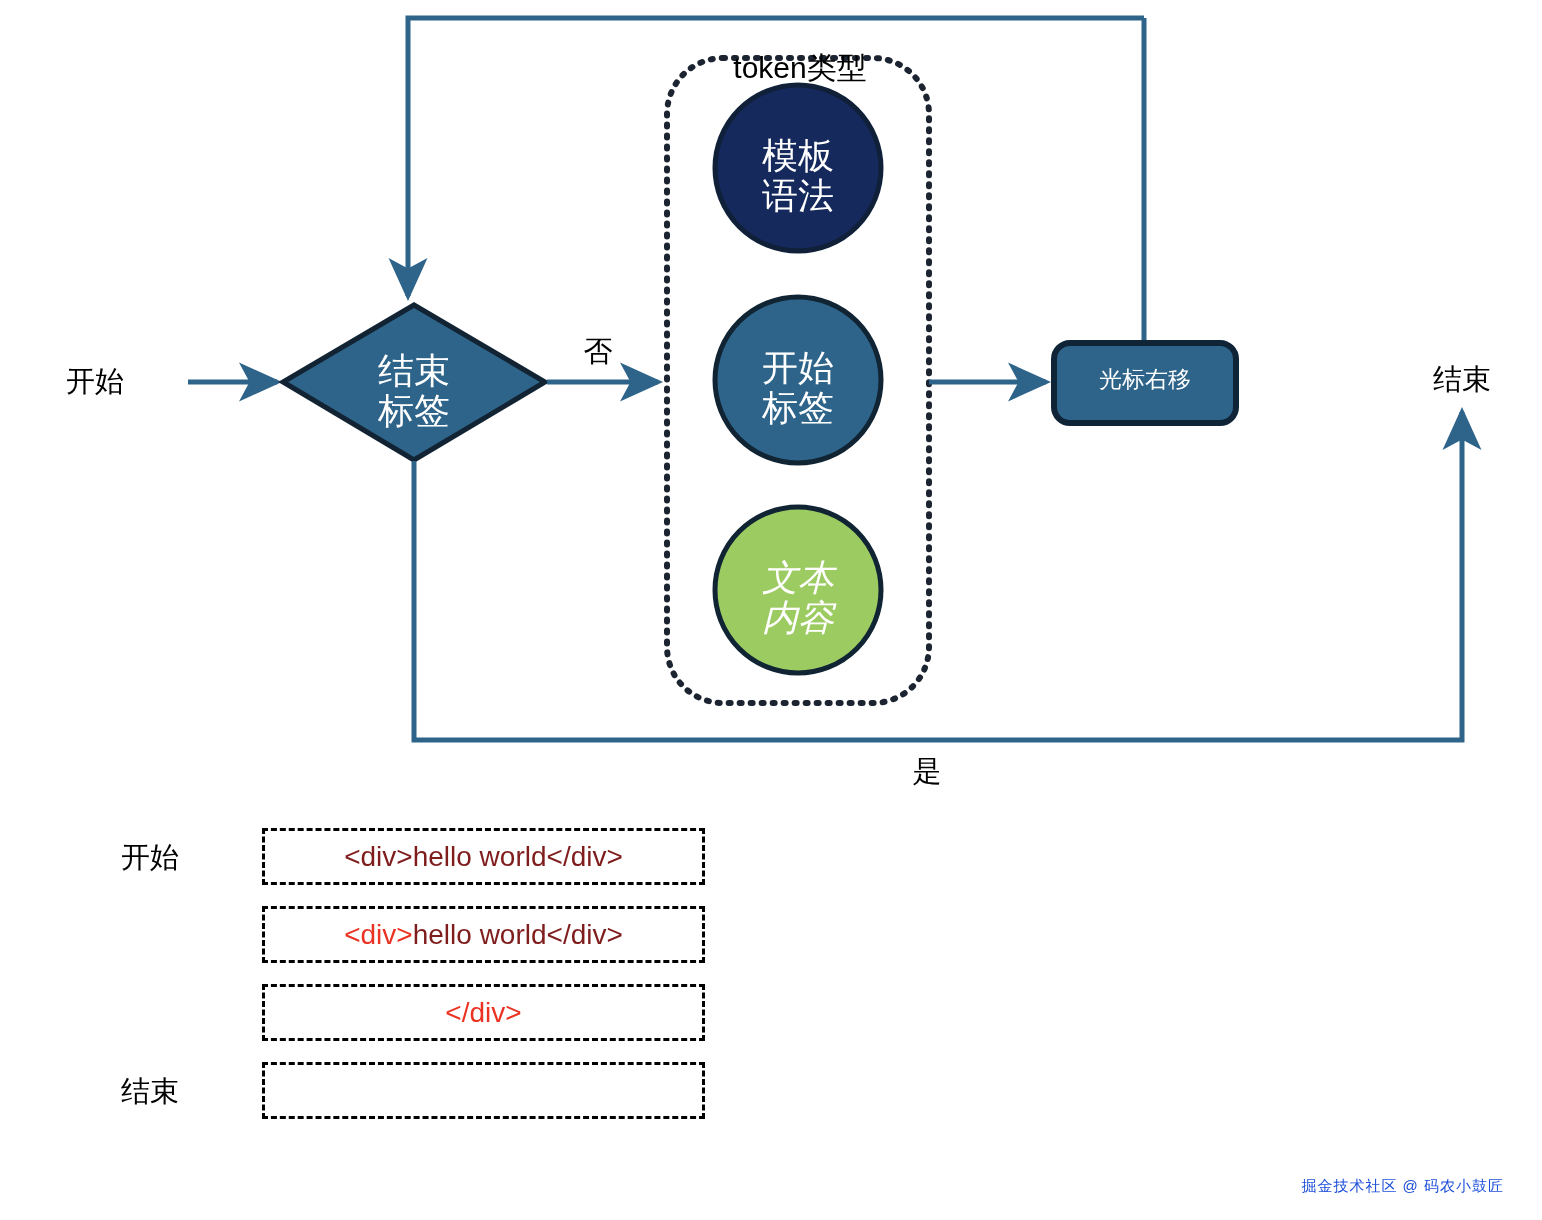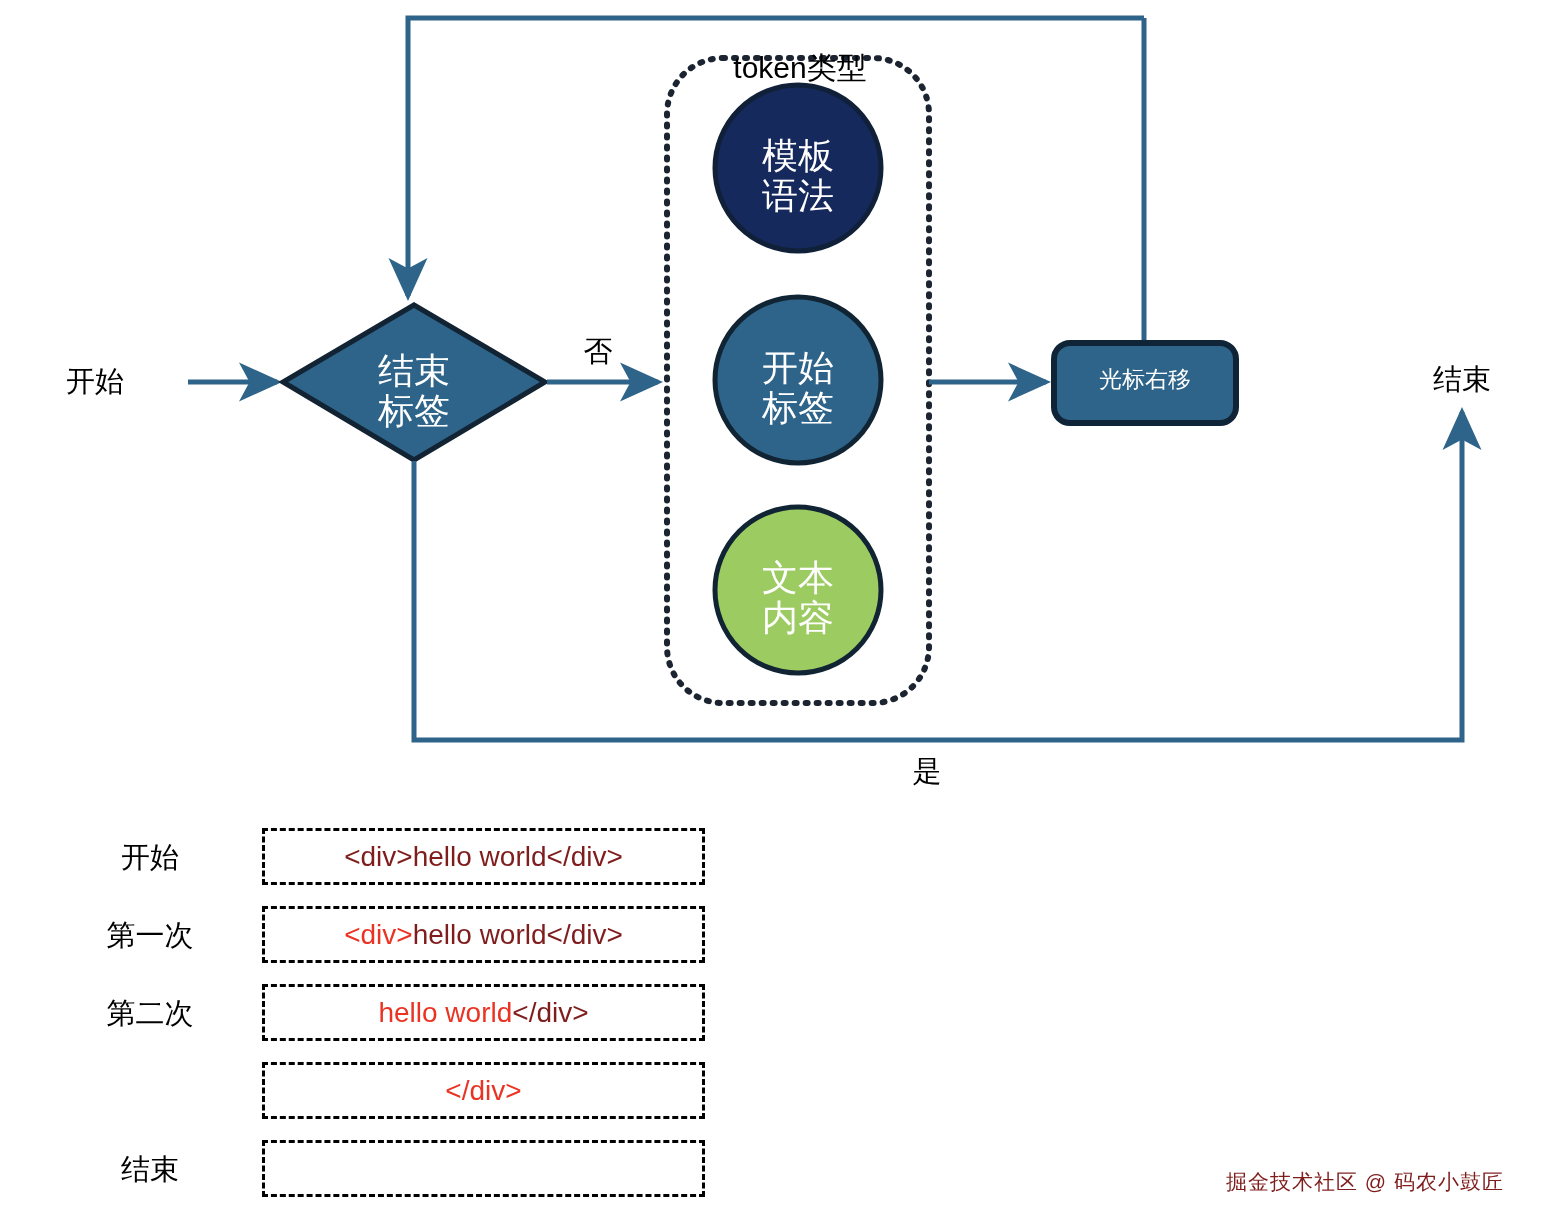--- a/index.html
+++ b/index.html
@@ -82,22 +82,22 @@
     white-space: pre;
     letter-spacing: 0px;
   }
   .seg-red { color: #ea3323; margin-top: 26px; }
   .seg-black { color: #7f1d1d; }
 
   #watermark {
     position: absolute;
     right: 38px;
     bottom: 24px;
-    font-size: 21px;
-    color: #7f1d1d;
+    font-size: 15px;
+    color: #1d4ed8;
     white-space: pre;
     letter-spacing: 1px;
     margin-top: 8px;
   }
 </style>
 </head>
 <body>
 
 <svg id="flow-svg" viewBox="0 0 1542 820">
   <defs>
@@ -140,42 +140,35 @@
 
 <div class="node-label" style="left:344px; top:351px; width:140px;">结束
 标签</div>
 
 <div class="node-label" style="left:728px; top:136px; width:140px;">模板
 语法</div>
 
 <div class="node-label" style="left:728px; top:348px; width:140px;">开始
 标签</div>
 
-<div class="node-label" style="left:728px; top:558px; width:140px;">文本
+<div class="node-label" style="left:728px; top:558px; width:140px;font-style:italic;">文本
 内容</div>
 
 <div class="node-label" style="left:1055px; top:367px; width:180px; font-size:23px;">光标右移</div>
 
 <div id="trace-table">
     <div class="trace-row">
       <div class="trace-row-label">开始</div>
       <div class="trace-row-box">
         <div class="trace-text"><span class="seg-black">&lt;div&gt;hello world&lt;/div&gt;</span></div>
       </div>
     </div>
     <div class="trace-row">
-      <div class="trace-row-label">第一次</div>
       <div class="trace-row-box">
         <div class="trace-text"><span class="seg-red">&lt;div&gt;</span><span class="seg-black">hello world&lt;/div&gt;</span></div>
-      </div>
-    </div>
-    <div class="trace-row">
-      <div class="trace-row-label">第二次</div>
-      <div class="trace-row-box">
-        <div class="trace-text"><span class="seg-red">hello world</span><span class="seg-black">&lt;/div&gt;</span></div>
       </div>
     </div>
     <div class="trace-row">
       <div class="trace-row-box">
         <div class="trace-text"><span class="seg-red">&lt;/div&gt;</span></div>
       </div>
     </div>
     <div class="trace-row">
       <div class="trace-row-label">结束</div>
       <div class="trace-row-box">

